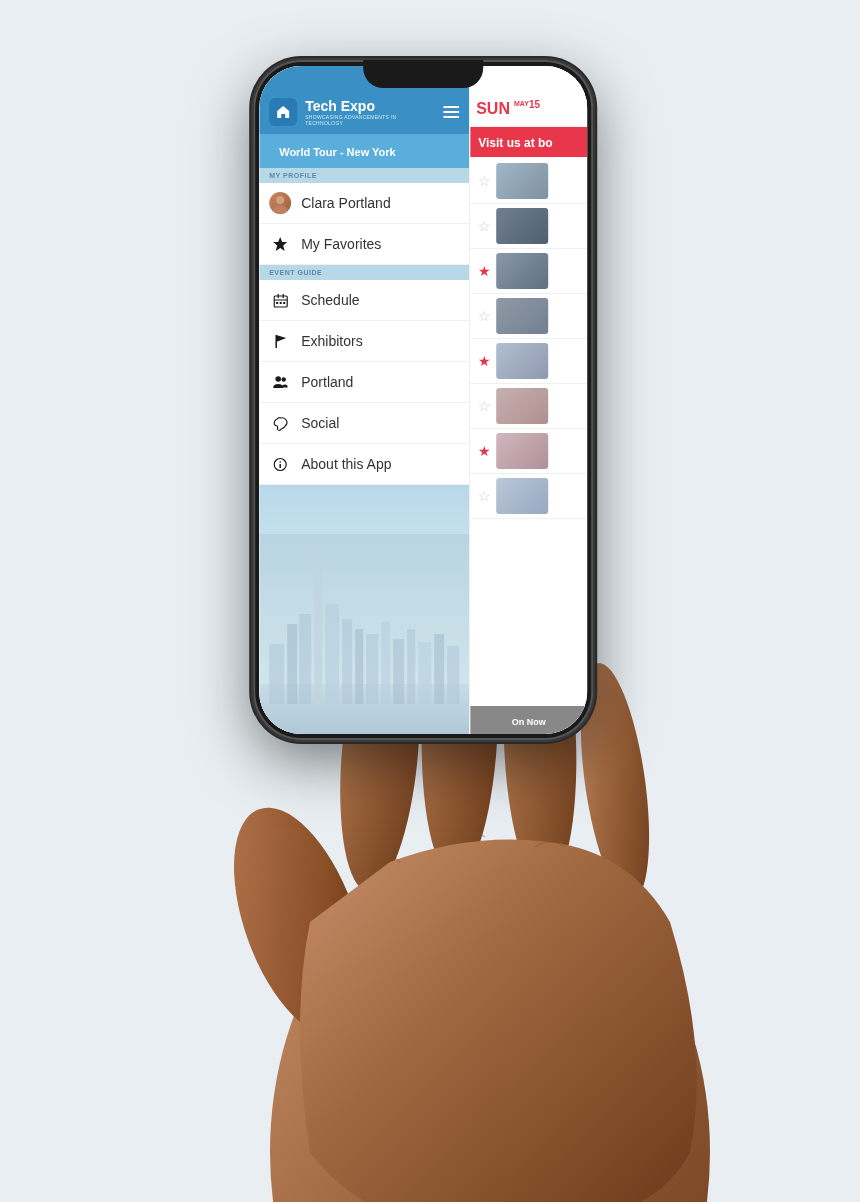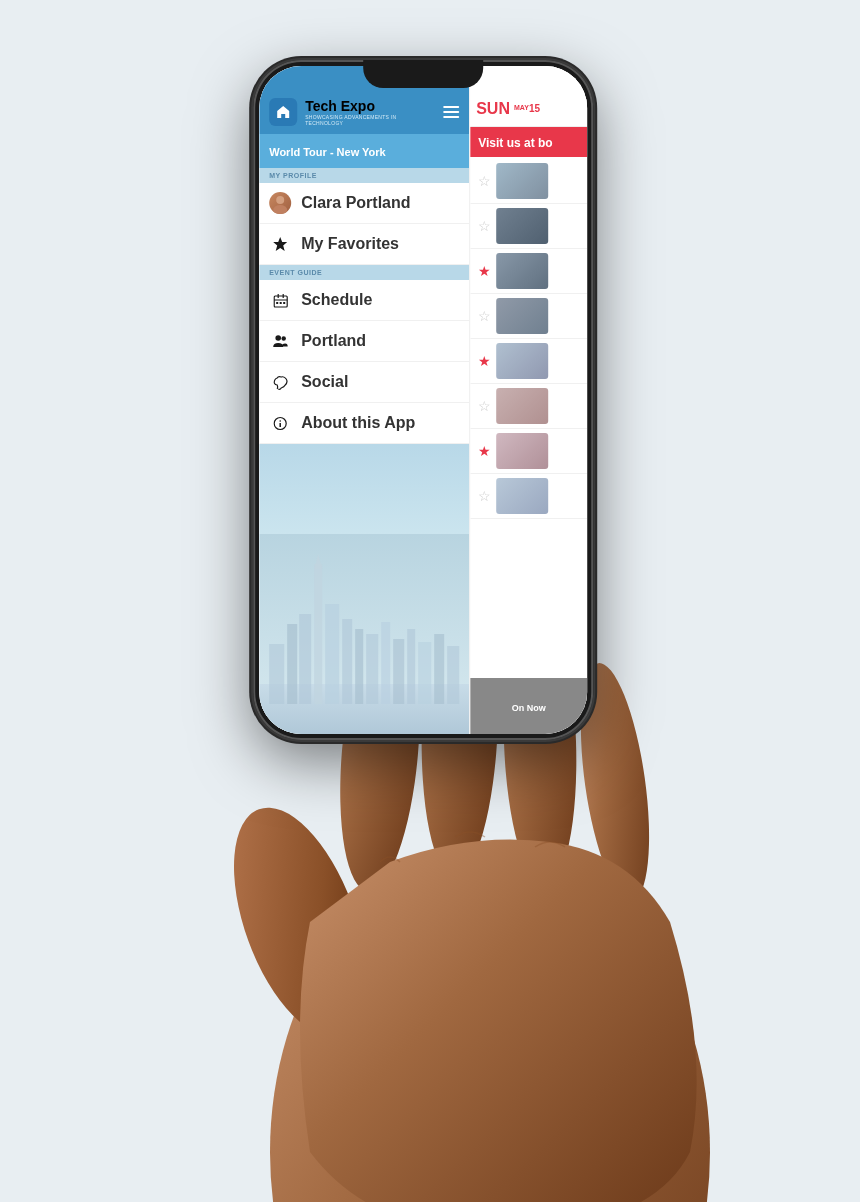--- a/index.html
+++ b/index.html
@@ -95,39 +95,39 @@
       justify-content: center;
       flex-shrink: 0;
     }
 
     .app-title-block {
       display: flex;
       flex-direction: column;
     }
 
     .app-title-main {
-      color: #000000;
+      color: #ffffff;
       font-size: 14px;
       font-weight: 700;
       line-height: 1;
     }
 
     .app-title-sub {
       color: #d0e8f5;
       font-size: 5px;
       font-weight: 400;
       text-transform: uppercase;
       letter-spacing: 0.3px;
       margin-top: 1px;
     }
 
     
     .event-title-bar {
       background: #5aaedc;
-      padding: 8px 10px;
+      padding: 8px 20px;
     }
 
     .event-title-text {
       color: #fff;
       font-size: 11px;
       font-weight: 600;
     }
 
     
     .section-label {
@@ -166,23 +166,23 @@
       border-radius: 50%;
       background: linear-gradient(135deg, #c88860 0%, #a06040 100%);
       overflow: hidden;
       display: flex;
       align-items: center;
       justify-content: center;
       flex-shrink: 0;
     }
 
     .menu-item-text {
-      font-size: 16px;
+      font-size: 14px;
       color: #333;
-      font-weight: 700;
+      font-weight: 400;
     }
 
     
     .city-bg {
       flex: 1;
       position: relative;
       background: linear-gradient(180deg, #b8d8e8 0%, #d0e8f0 40%, #e8f0f4 70%, #c8d8e0 100%);
       overflow: hidden;
     }
 
@@ -203,21 +203,20 @@
       flex-direction: column;
       height: 100%;
       overflow: hidden;
       border-left: 1px solid #eee;
     }
 
     .date-header {
       background: #fff;
       padding: 8px 6px;
       display: flex;
-      align-items: center;
       gap: 4px;
       border-bottom: 1px solid #eee;
       padding-top: 34px;
     }
 
     .date-day {
       font-size: 16px;
       font-weight: 700;
       color: #e8374a;
     }
@@ -299,21 +298,21 @@
     .thumb-2 { background: linear-gradient(135deg, #708090 0%, #506070 100%); }
     .thumb-3 { background: linear-gradient(135deg, #8898a8 0%, #607080 100%); }
     .thumb-4 { background: linear-gradient(135deg, #909aa8 0%, #708090 100%); }
     .thumb-5 { background: linear-gradient(135deg, #b0c0d0 0%, #9098b0 100%); }
     .thumb-6 { background: linear-gradient(135deg, #c8b0b0 0%, #b09090 100%); }
     .thumb-7 { background: linear-gradient(135deg, #d0b8c0 0%, #b09098 100%); }
     .thumb-8 { background: linear-gradient(135deg, #b8c8d8 0%, #9aa8c0 100%); }
 
     .on-now-bar {
       background: #888;
-      padding: 19px 8px;
+      padding: 5px 8px;
       text-align: center;
     }
 
     .on-now-text {
       color: #fff;
       font-size: 9px;
       font-weight: 600;
     }
 
     
@@ -467,20 +466,29 @@
                 <line x1="1" y1="7" x2="14" y2="7" stroke="#1a1a1a" stroke-width="1"></line>
                 <rect x="3" y="9" width="2" height="2" fill="#1a1a1a"></rect>
                 <rect x="6.5" y="9" width="2" height="2" fill="#1a1a1a"></rect>
                 <rect x="10" y="9" width="2" height="2" fill="#1a1a1a"></rect>
               </svg>
             </div>
             <span class="menu-item-text">Schedule</span>
           </div>
 
 
+          <div class="menu-item">
+            <div class="menu-icon">
+              <svg width="15" height="15" viewBox="0 0 15 15">
+                <line x1="3" y1="1" x2="3" y2="14" stroke="#1a1a1a" stroke-width="1.5"></line>
+                <polygon points="3,1 13,4 3,8" fill="#1a1a1a"></polygon>
+              </svg>
+            </div>
+            <span class="menu-item-text">Exhibitors</span>
+          </div>
 
           <div class="menu-item">
             <div class="menu-icon">
               <svg width="16" height="15" viewBox="0 0 16 15">
                 <circle cx="6" cy="4" r="2.8" fill="#1a1a1a"></circle>
                 <path d="M1 13 Q1 9 6 9 Q11 9 11 13" fill="#1a1a1a"></path>
                 <circle cx="11.5" cy="4.5" r="2.2" fill="#1a1a1a"></circle>
                 <path d="M9.5 12.5 Q9.5 9.5 13 9.5 Q15.5 9.5 15.5 12.5" fill="#1a1a1a"></path>
               </svg>
             </div>

